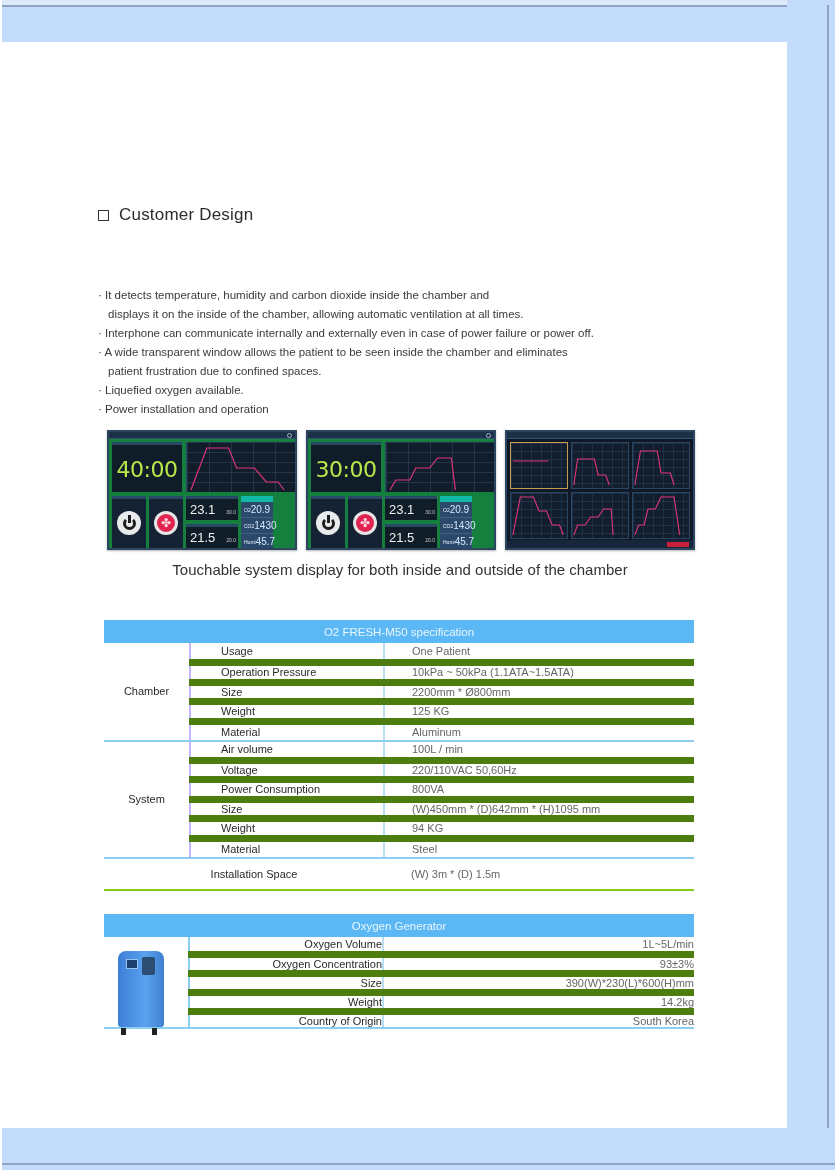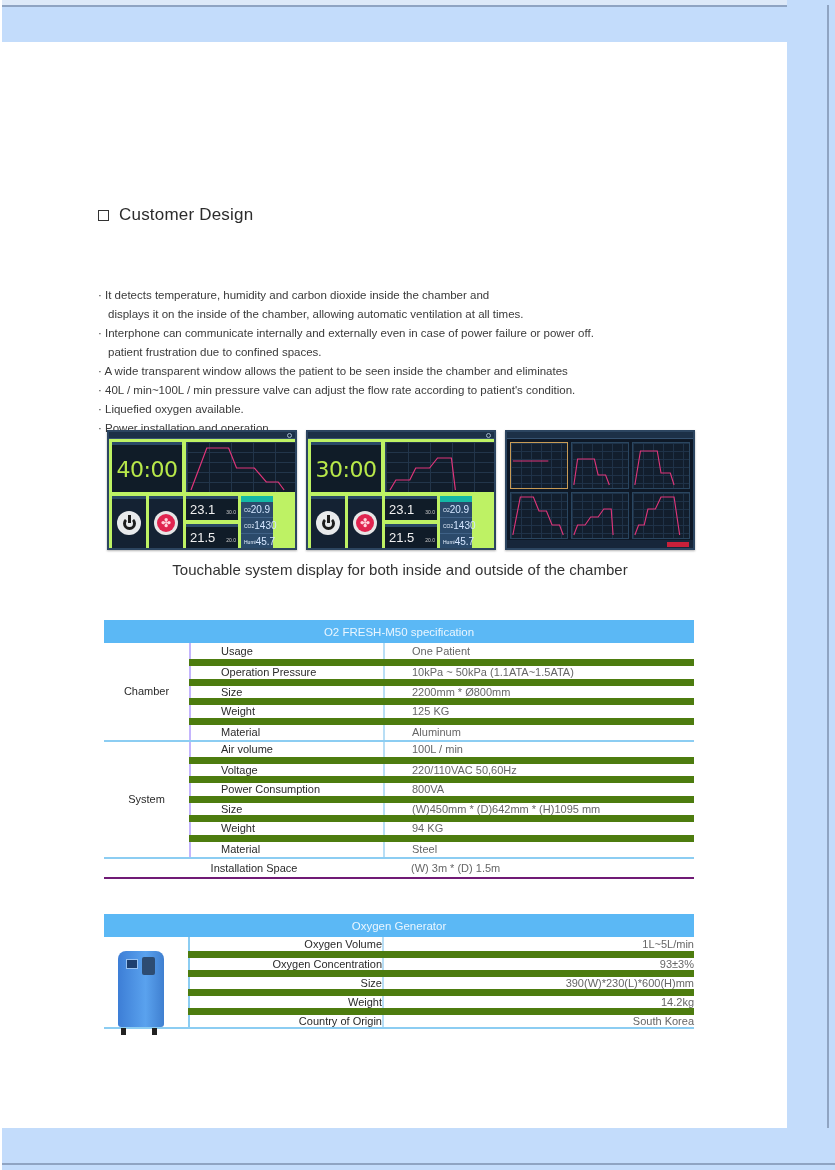--- a/index.html
+++ b/index.html
@@ -19,21 +19,21 @@
   .section-head { position: absolute; left: 98px; top: 205px; display: flex; align-items: center; gap: 10px; }
   .sq-icon { width: 11px; height: 11px; border: 1.5px solid #333; display: inline-block; }
   .section-title { font-size: 17px; color: #2c2c2c; letter-spacing: 0.2px; }
 
   .bullets { position: absolute; left: 98px; top: 252px; width: 600px; font-size: 11.5px; color: #3a3a3a; line-height: 19px; margin-top: 34px; }
   .bullets .line { white-space: nowrap; }
   .bullets .indent { padding-left: 10px; }
 
   
   .screens { position: absolute; left: 107px; top: 430px; display: flex; gap: 9px; }
-  .screen { width: 190px; height: 120px; background: #bef264; border: 2px solid #2c4560; position: relative; overflow: hidden; box-shadow: 0 1px 2px rgba(0,0,0,0.3); }
+  .screen { width: 190px; height: 120px; background: #15803d; border: 2px solid #2c4560; position: relative; overflow: hidden; box-shadow: 0 1px 2px rgba(0,0,0,0.3); }
   .screen .titlebar { height: 7px; background: #1c3047; border-bottom: 1px solid #35516f; }
   .screen .close-dot { position: absolute; right: 3px; top: 1px; width: 5px; height: 5px; border-radius: 50%; border: 1px solid #9fb4c8; }
   .timer-box { position: absolute; left: 3px; top: 10px; width: 70px; height: 50px; background: #101c28; border-top: 3px solid #2a4966; }
   .timer { position: absolute; left: 0; right: 0; top: 12px; text-align: center; font-size: 22px; color: #b8e84a; font-family: "DejaVu Sans", sans-serif; letter-spacing: -0.5px; }
   .graph-box { position: absolute; left: 77px; top: 10px; width: 110px; height: 50px; background: #111d2b; border-left: 1px solid #2b4662; background-image: linear-gradient(#22354a 1px, transparent 1px), linear-gradient(90deg, #22354a 1px, transparent 1px); background-size: 22px 10px; }
   .graph-box svg { width: 100%; height: 100%; display: block; }
   .btn-panel { position: absolute; top: 64px; width: 34px; height: 52px; background: #142233; border-top: 3px solid #2a4966; }
   .btn-panel.p1 { left: 3px; } .btn-panel.p2 { left: 40px; }
   .power-btn { position: absolute; left: 5px; top: 12px; width: 24px; height: 24px; border-radius: 50%; background: #e8eaec; display: flex; align-items: center; justify-content: center; }
   .power-btn span { width: 13px; height: 13px; border-radius: 50%; border: 3px solid #1c1c1c; border-top-color: transparent; position: relative; }
@@ -60,21 +60,21 @@
   .caption { position: absolute; left: 0; width: 800px; top: 561px; text-align: center; font-size: 15px; color: #333; }
 
   
   .spec-table { position: absolute; left: 104px; width: 590px; border-collapse: collapse; font-size: 11px; color: #3b3b3b; }
   .spec-table th { background: #5bb8f5; color: #e9f6ff; font-weight: normal; font-size: 11.5px; height: 23px; text-align: center; }
   .spec-table td { height: 19.5px; border-bottom: 7px solid #4d7c0f; }
   .spec-table td.group { text-align: center; border-right: 2px solid #c4b5fd; border-bottom: 2px solid #8ccdf2; color: #2a2a2a; }
   .spec-table td.label { padding-left: 30px; border-right: 2px solid #b8def5; color: #2a2a2a; }
   .spec-table td.value { padding-left: 27px; color: #666; }
   .spec-table tr.group-end td { border-bottom: 2px solid #8ccdf2; }
-  .spec-table tr.install td { height: 20px; border-bottom: 2px solid #701a75; }
+  .spec-table tr.install td { height: 32px; border-bottom: 2px solid #84cc16; }
   .spec-table td.install-label { text-align: center; padding-left: 20px; color: #2a2a2a; }
 
   #spec1 { top: 620px; }
   #spec2 { top: 914px; }
   #spec2 td { height: 17px; text-align: right; }
   #spec2 td.img-cell { border-right: 2px solid #8ccdf2; border-bottom: 2px solid #8ccdf2; width: 85px; position: relative; }
 
   .o2-machine { position: absolute; left: 14px; top: 14px; width: 48px; height: 84px; }
   .o2-body { position: absolute; left: 0; top: 0; width: 46px; height: 76px; background: linear-gradient(90deg, #3d7ed6, #5aa2ee 60%, #3f7fd0); border-radius: 8px 8px 3px 3px; }
   .o2-panel { position: absolute; left: 8px; top: 8px; width: 12px; height: 10px; background: #1d3f6f; border: 1px solid #98c2f2; }
@@ -92,23 +92,22 @@
 
 <div class="section-head">
   <span class="sq-icon"></span>
   <span class="section-title">Customer Design</span>
 </div>
 
 <div class="bullets">
   <div class="line">· It detects temperature, humidity and carbon dioxide inside the chamber and</div>
   <div class="line indent">displays it on the inside of the chamber, allowing automatic ventilation at all times.</div>
   <div class="line">· Interphone can communicate internally and externally even in case of power failure or power off.</div>
+  <div class="line">· A wide transparent window allows the patient to be seen inside the chamber and eliminates</div>
   <div class="line indent">patient frustration due to confined spaces.</div>
-  <div class="line">· A wide transparent window allows the patient to be seen inside the chamber and eliminates</div>
-  <div class="line">· 40L / min~100L / min pressure valve can adjust the flow rate according to patient's condition.</div>
   <div class="line">· Liquefied oxygen available.</div>
   <div class="line">· Power installation and operation</div>
 </div>
 
 <div class="screens">
 
   <div class="screen">
     <div class="titlebar"></div>
     <span class="close-dot"></span>
     <div class="timer-box">

